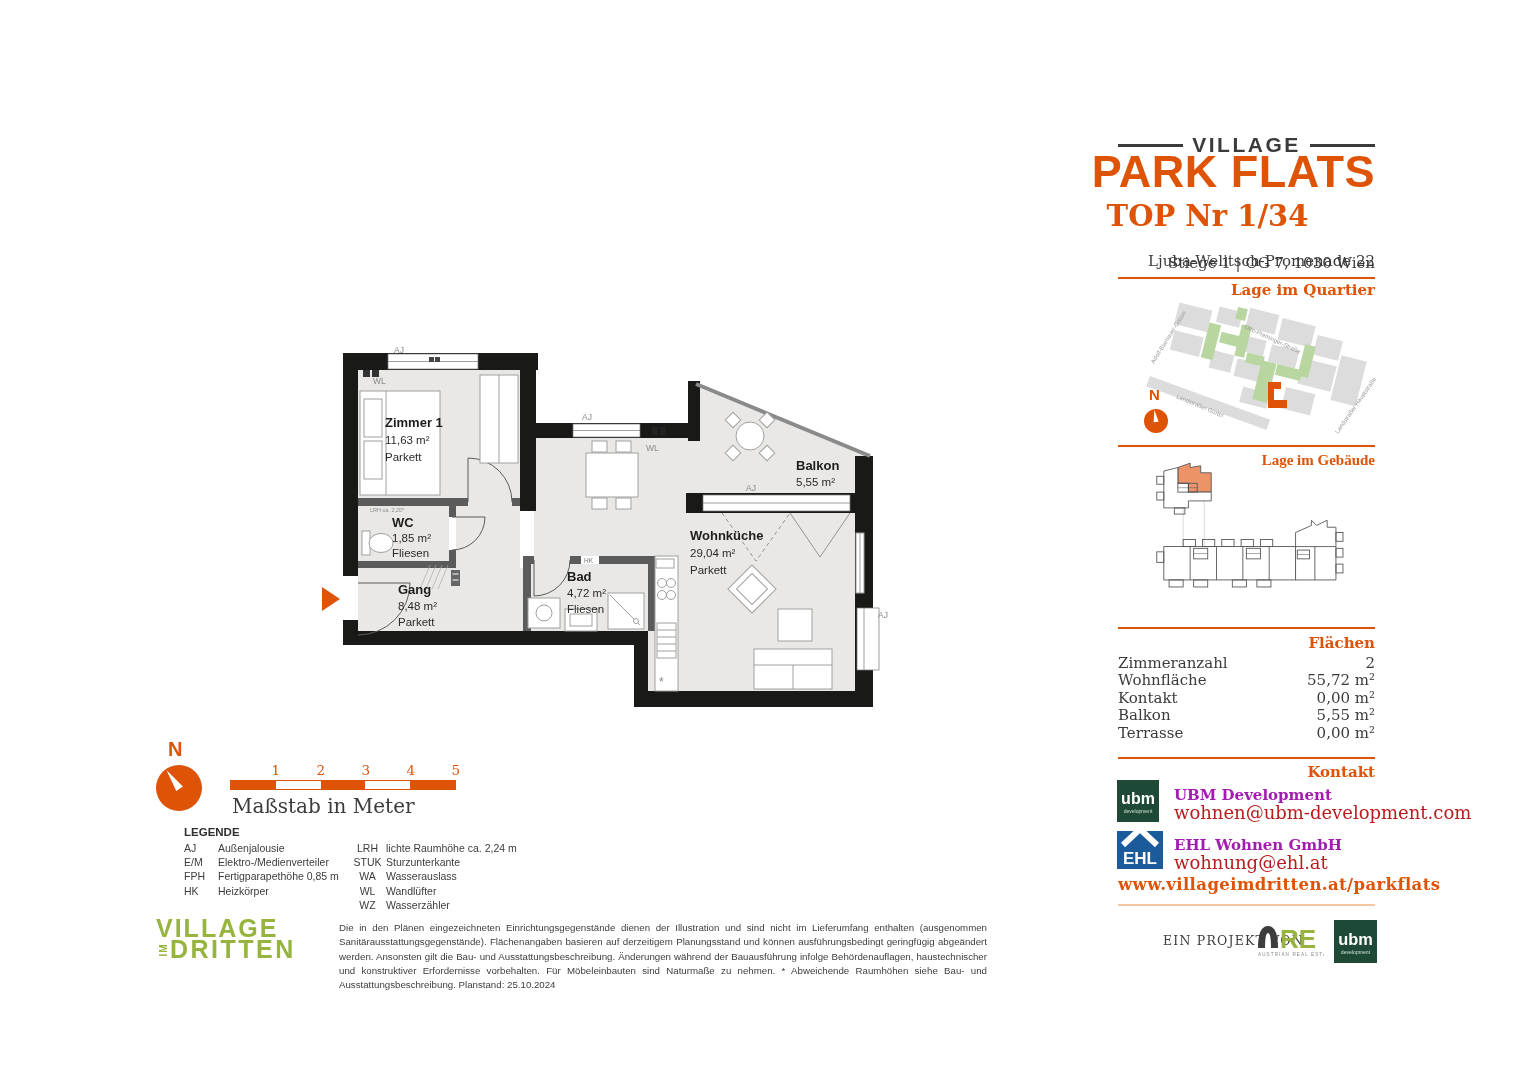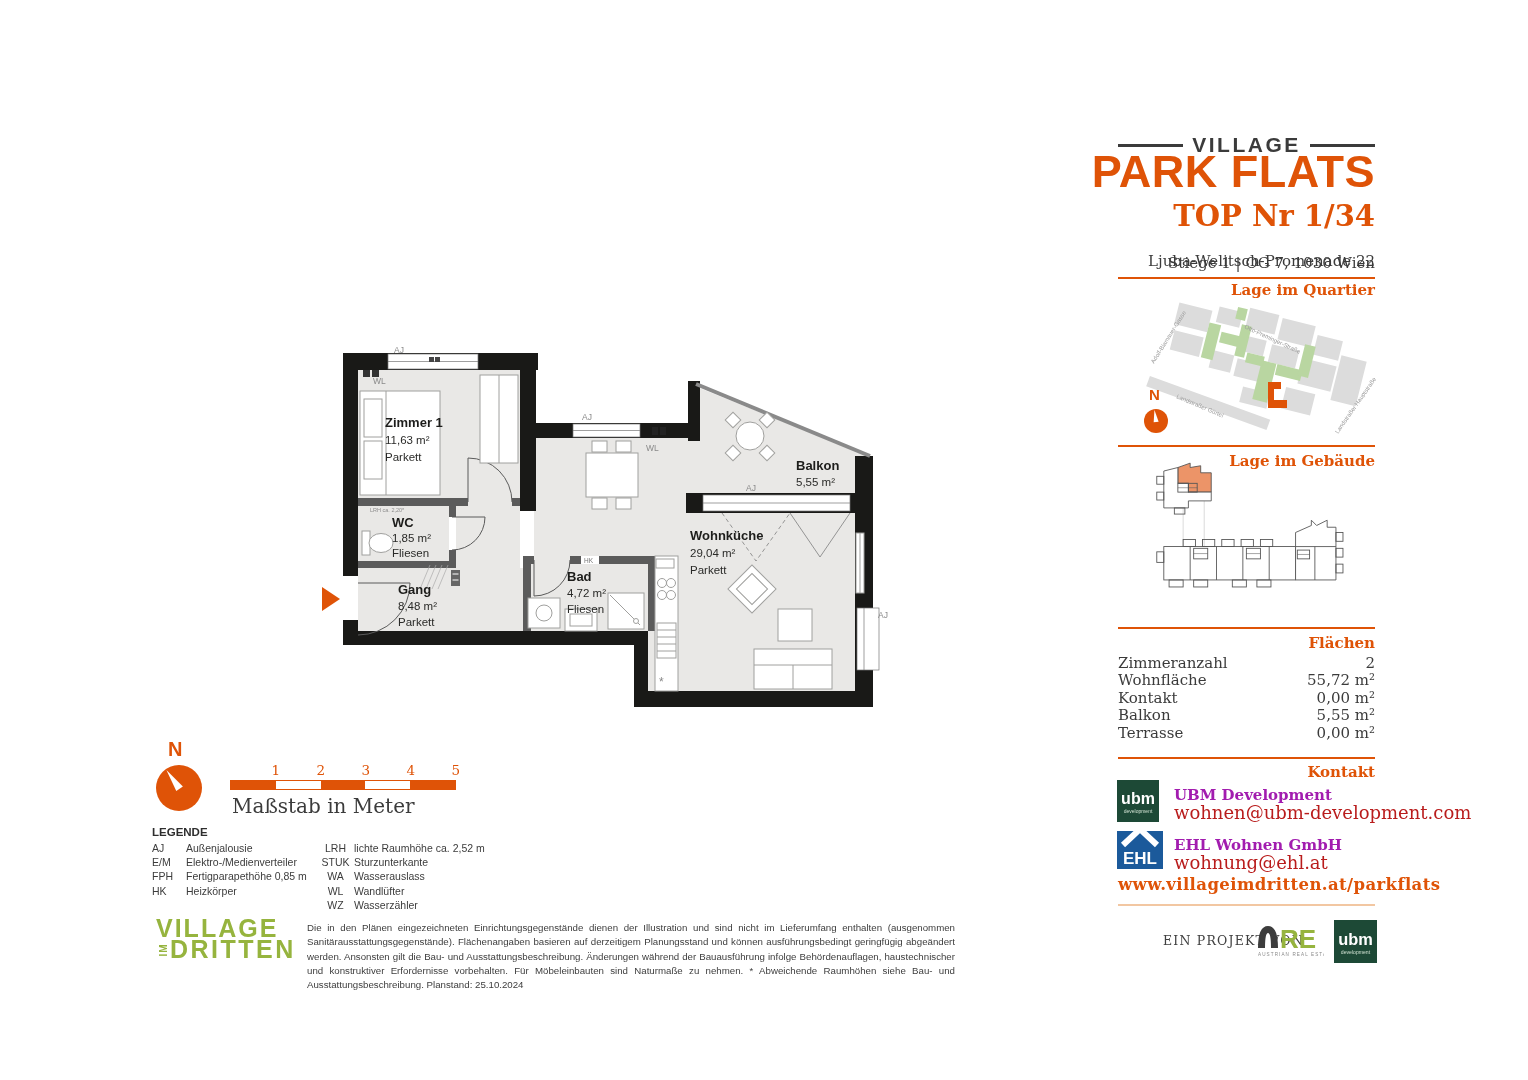--- a/index.html
+++ b/index.html
@@ -1,27 +1,27 @@
 <!DOCTYPE html>
 <html><head>
 <meta charset="utf-8">
 <style>
   html,body{margin:0;padding:0;background:#fff;}
   .page{position:relative;width:1528px;height:1080px;background:#fff;overflow:hidden;
         font-family:"DejaVu Serif",serif;color:#3b3b3b;border-radius:10px;}
   .abs{position:absolute;}
-  .sans{font-family:"Liberation Sans","DejaVu Sans",sans-serif;}
+  .sans{font-family:"Liberation Sans","DejaVu Sans",sans-serif;margin-left:32px;}
   
   .brandrow{left:1118px;top:133px;width:257px;display:flex;align-items:center;gap:9px;}
   .brandrow .line{flex:1;height:3px;background:#3b3b3b;}
   .brandrow .word{font-weight:bold;font-size:21px;letter-spacing:2.5px;color:#3b3b3b;
                   font-family:"Liberation Sans",sans-serif;}
   .brandmain{left:1040px;top:146px;width:335px;font-family:"Liberation Sans",sans-serif;
              font-weight:900;font-size:45px;letter-spacing:.5px;color:#DF5307;text-align:right;}
-  .unittitle{left:1040px;top:199px;width:335px;font-weight:bold;font-size:29px;color:#DF5307;text-align:right;}
+  .unittitle{left:1040px;top:199px;width:335px;font-weight:bold;font-size:29px;color:#DF5307;text-align:center;}
   .addr{left:1040px;width:335px;font-size:15px;text-align:right;color:#3b3b3b;}
   .rule{left:1118px;width:257px;height:2px;background:#DF5307;}
   .rule.soft{background:#f2c7a2;}
   .sechead{left:1040px;width:335px;font-size:15px;font-weight:bold;color:#DF5307;text-align:right;}
   
   .table{left:1118px;top:655px;width:257px;font-size:15px;}
   .table .row{display:flex;justify-content:space-between;line-height:17.4px;}
   
   .cname{font-size:15px;font-weight:bold;color:#a21caf;line-height:17px;}
   .cmail{font-size:18px;color:#b91c1c;line-height:17px;}
@@ -112,21 +112,21 @@
 
   <svg class="abs" style="left:1140px;top:386px;" width="34" height="50" viewBox="0 0 34 50">
     <text x="9" y="14" font-family="DejaVu Serif,serif" font-weight="bold" font-size="15" fill="#DF5307">N</text>
     <circle cx="16" cy="35" r="12" fill="#DF5307"></circle>
     <g transform="translate(16,35) rotate(-8)">
         <polygon points="0,-11 2.5,1 -2.5,1" fill="#fff"></polygon>
       </g>
   </svg>
 
   <div class="abs rule" style="top:445px;height:1.5px;"></div>
-  <div class="abs sechead" style="top:452px;">Lage im Gebäude</div>
+  <div class="abs sechead" style="top:452px;font-family:Liberation Serif, serif;">Lage im Gebäude</div>
 
   <svg class="abs" style="left:1148px;top:450px;" width="202" height="158" viewBox="0 0 230 160" fill="none" stroke="#555" stroke-width="1">
     <line x1="40" y1="56" x2="40" y2="100" stroke="#c4c4c4" stroke-width=".7"></line>
     <line x1="64" y1="48" x2="64" y2="100" stroke="#c4c4c4" stroke-width=".7"></line>
     <polygon points="34,10 48,5 48,10 60,8 60,16 72,16 72,38 46,38 46,28 34,28" fill="#ec9468" stroke="#555"></polygon>
     <polygon points="18,14 34,10 34,28 46,28 46,38 72,38 72,48 46,48 46,56 18,56" fill="#fff"></polygon>
     <rect x="10" y="20" width="8" height="9"></rect>
       <rect x="10" y="38" width="8" height="9"></rect>
     <rect x="34" y="28" width="12" height="10"></rect>
       <line x1="34" y1="33" x2="46" y2="33" stroke-width=".6"></line>
@@ -451,21 +451,21 @@
         <span>Fertigparapethöhe 0,85 m</span>
       </div>
     <div class="legrow">
         <b>HK</b>
         <span>Heizkörper</span>
       </div>
   </div>
   <div class="abs legcol c2 sans" style="left:317px;">
     <div class="legrow">
         <b>LRH</b>
-        <span>lichte Raumhöhe ca. 2,52 m</span>
+        <span>lichte Raumhöhe ca. 2,24 m</span>
       </div>
     <div class="legrow">
         <b>STUK</b>
         <span>Sturzunterkante</span>
       </div>
     <div class="legrow">
         <b>WA</b>
         <span>Wasserauslass</span>
       </div>
     <div class="legrow">

